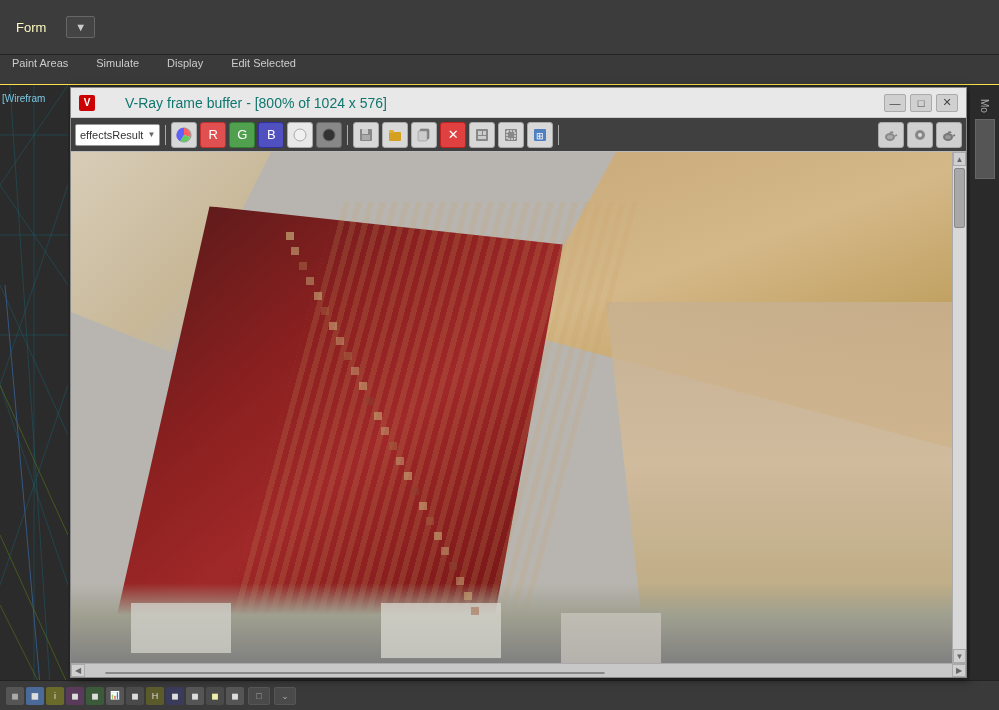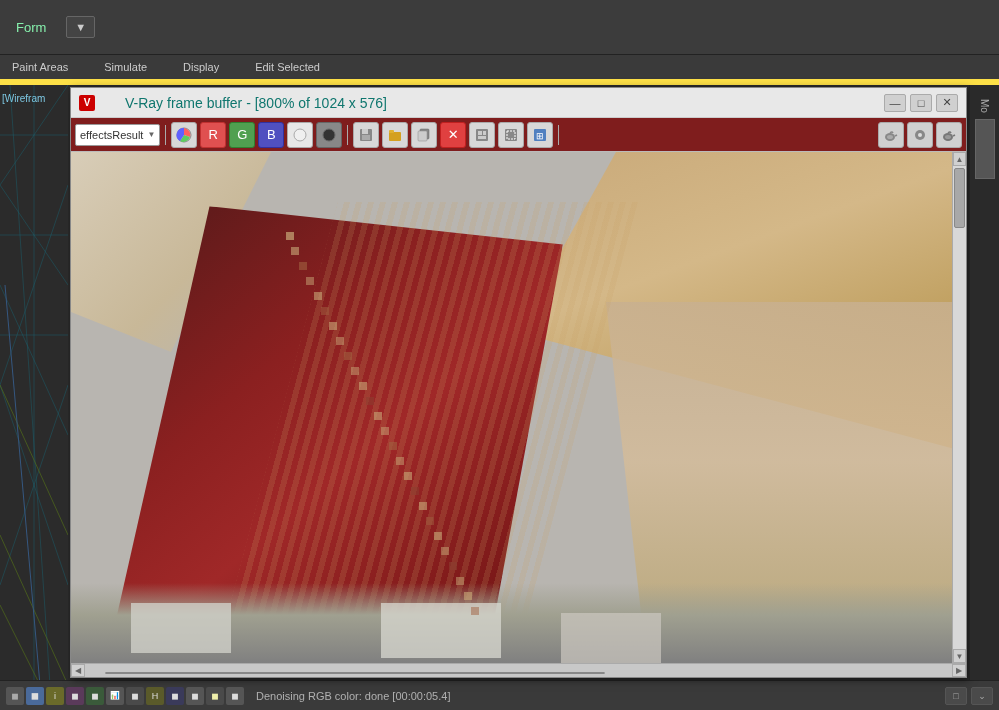--- a/index.html
+++ b/index.html
@@ -17,21 +17,21 @@
     .top-menubar {
       background: #3c3c3c;
       height: 55px;
       display: flex;
       align-items: center;
       border-bottom: 1px solid #222;
     }
     .menu-tab {
       padding: 6px 16px;
       font-size: 13px;
-      color: #86efac;
+      color: #fef9c3;
       cursor: pointer;
       height: 100%;
       display: flex;
       align-items: center;
     }
     .menu-tab-populate {
       background: #5a5a5a;
       color: #fff;
       border-top: 2px solid #aaa;
     }
@@ -43,24 +43,23 @@
       border-radius: 2px;
       font-size: 11px;
       color: #ccc;
     }
 
     
     .secondary-bar {
       background: #3a3a3a;
       height: 30px;
       display: flex;
-      align-items: center;
       padding: 0 4px;
-      gap: 20px;
-      border-bottom: 6px solid #fde047;
+      gap: 12px;
+      border-bottom: 1px solid #fde047;
     }
     .sec-btn {
       padding: 2px 8px;
       font-size: 11px;
       color: #ccc;
       cursor: pointer;
       border-radius: 2px;
     }
 
     
@@ -121,21 +120,21 @@
       align-items: center;
       justify-content: center;
       font-size: 11px;
       color: #444;
       cursor: pointer;
       border-radius: 2px;
     }
 
     
     .vray-toolbar {
-      background: #7f1d1d;
+      background: #404040;
       height: 34px;
       display: flex;
       align-items: center;
       padding: 0 4px;
       gap: 3px;
       border-bottom: 1px solid #bbb;
     }
     .vray-dropdown {
       background: #fff;
       border: 1px solid #999;
@@ -700,18 +699,17 @@
     <div class="status-icon" style="background:#5a3a5a;color:#ddd;">◼</div>
     <div class="status-icon" style="background:#3a5a3a;color:#ddd;">◼</div>
     <div class="status-icon" style="background:#555;color:#ddd;font-size:8px;">📊</div>
     <div class="status-icon" style="background:#4a4a4a;color:#ddd;">◼</div>
     <div class="status-icon" style="background:#5a5a2a;color:#ddd;">H</div>
     <div class="status-icon" style="background:#3a3a5a;color:#ddd;">◼</div>
     <div class="status-icon" style="background:#555;color:#ddd;">◼</div>
     <div class="status-icon" style="background:#4a4a4a;color:#eea;">◼</div>
     <div class="status-icon" style="background:#555;color:#ddd;">◼</div>
   </div>
-  <div class="status-text">Denoising RGB color: done [00:00:05.4]</div>
   <div class="status-right">
     <div class="status-right-btn">□</div>
     <div class="status-right-btn">⌄</div>
   </div>
 </div>
 
 </body></html>

